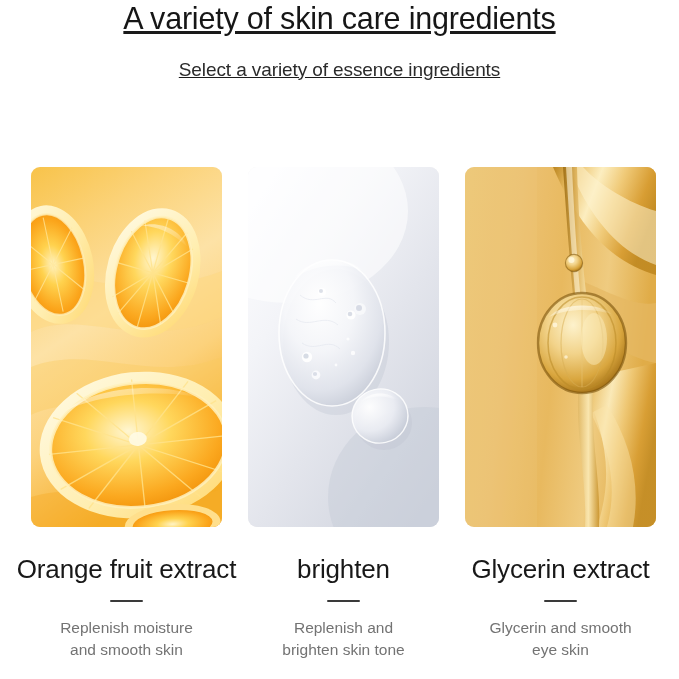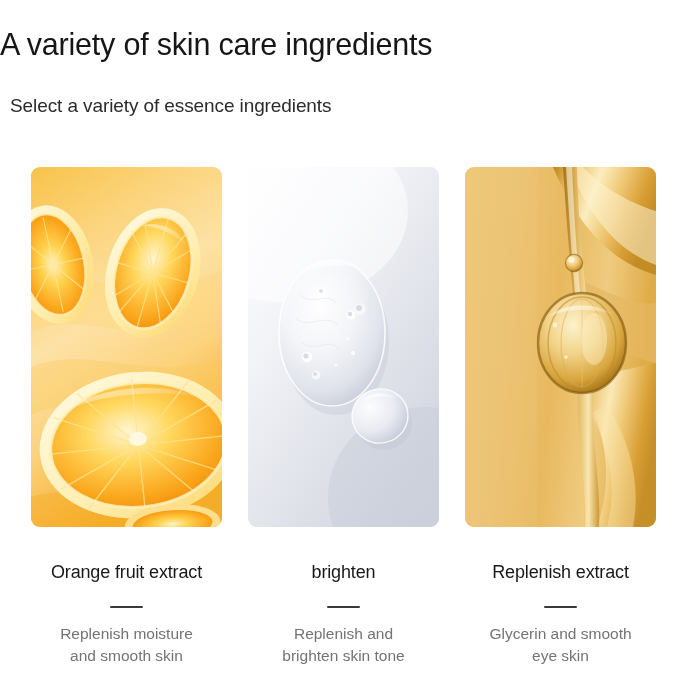--- a/index.html
+++ b/index.html
@@ -18,37 +18,37 @@
 
   .page {
     width: 679px;
     height: 679px;
     position: relative;
     background: #ffffff;
   }
 
   
   .header {
-    text-align: left;
-    padding-top: 26px;
+    text-align: center;
+    text-decoration: underline;
   }
   .page-title {
     font-size: 30.5px;
     font-weight: 400;
     letter-spacing: -0.2px;
     color: #161616;
     line-height: 1.2;
     margin: 0;
     white-space: nowrap;
   }
   .page-subtitle {
     font-size: 19px;
     font-weight: 400;
     color: #2b2b2b;
-    margin: 10px;
+    margin: 0;
     padding-top: 22px;
     letter-spacing: -0.1px;
     white-space: nowrap;
   }
 
   
   .cards {
     position: absolute;
     left: 31px;
     top: 167px;
@@ -70,24 +70,24 @@
     position: relative;
     background: #f2f2f2;
   }
   .card-media svg {
     display: block;
     width: 191px;
     height: 360px;
   }
 
   .card-title {
-    font-size: 18px;
+    font-size: 26px;
     font-weight: 400;
     color: #181818;
-    margin: 12px;
+    margin: 4px;
     padding-top: 23px;
     letter-spacing: -0.15px;
     white-space: nowrap;
     text-align: center;
   }
   .card-rule {
     width: 33px;
     height: 2px;
     background: #3a3a3a;
     margin: 11px auto 0 auto;
@@ -366,20 +366,20 @@
               <path d="M10 22 C22 8 58 6 74 20 C54 12 26 14 10 22 Z" fill="url(#y-gloss)"></path>
               <ellipse cx="55" cy="44" rx="13" ry="26" fill="#fcefc1" opacity="0.45"></ellipse>
               <circle cx="16" cy="30" r="2.4" fill="#fff6da" opacity="0.85"></circle>
               <circle cx="27" cy="62" r="1.8" fill="#fff6da" opacity="0.75"></circle>
             </g>
 
             <rect x="0" y="0" width="72" height="360" fill="#f0ce84" opacity="0.2"></rect>
           </g>
         </svg>
       </div>
-      <h2 class="card-title">Replenish extract</h2>
+      <h2 class="card-title">Glycerin extract</h2>
       <div class="card-rule"></div>
       <p class="card-desc">Glycerin and smooth
 eye skin</p>
     </div>
 
   </div>
 </div>
 
 </body></html>

